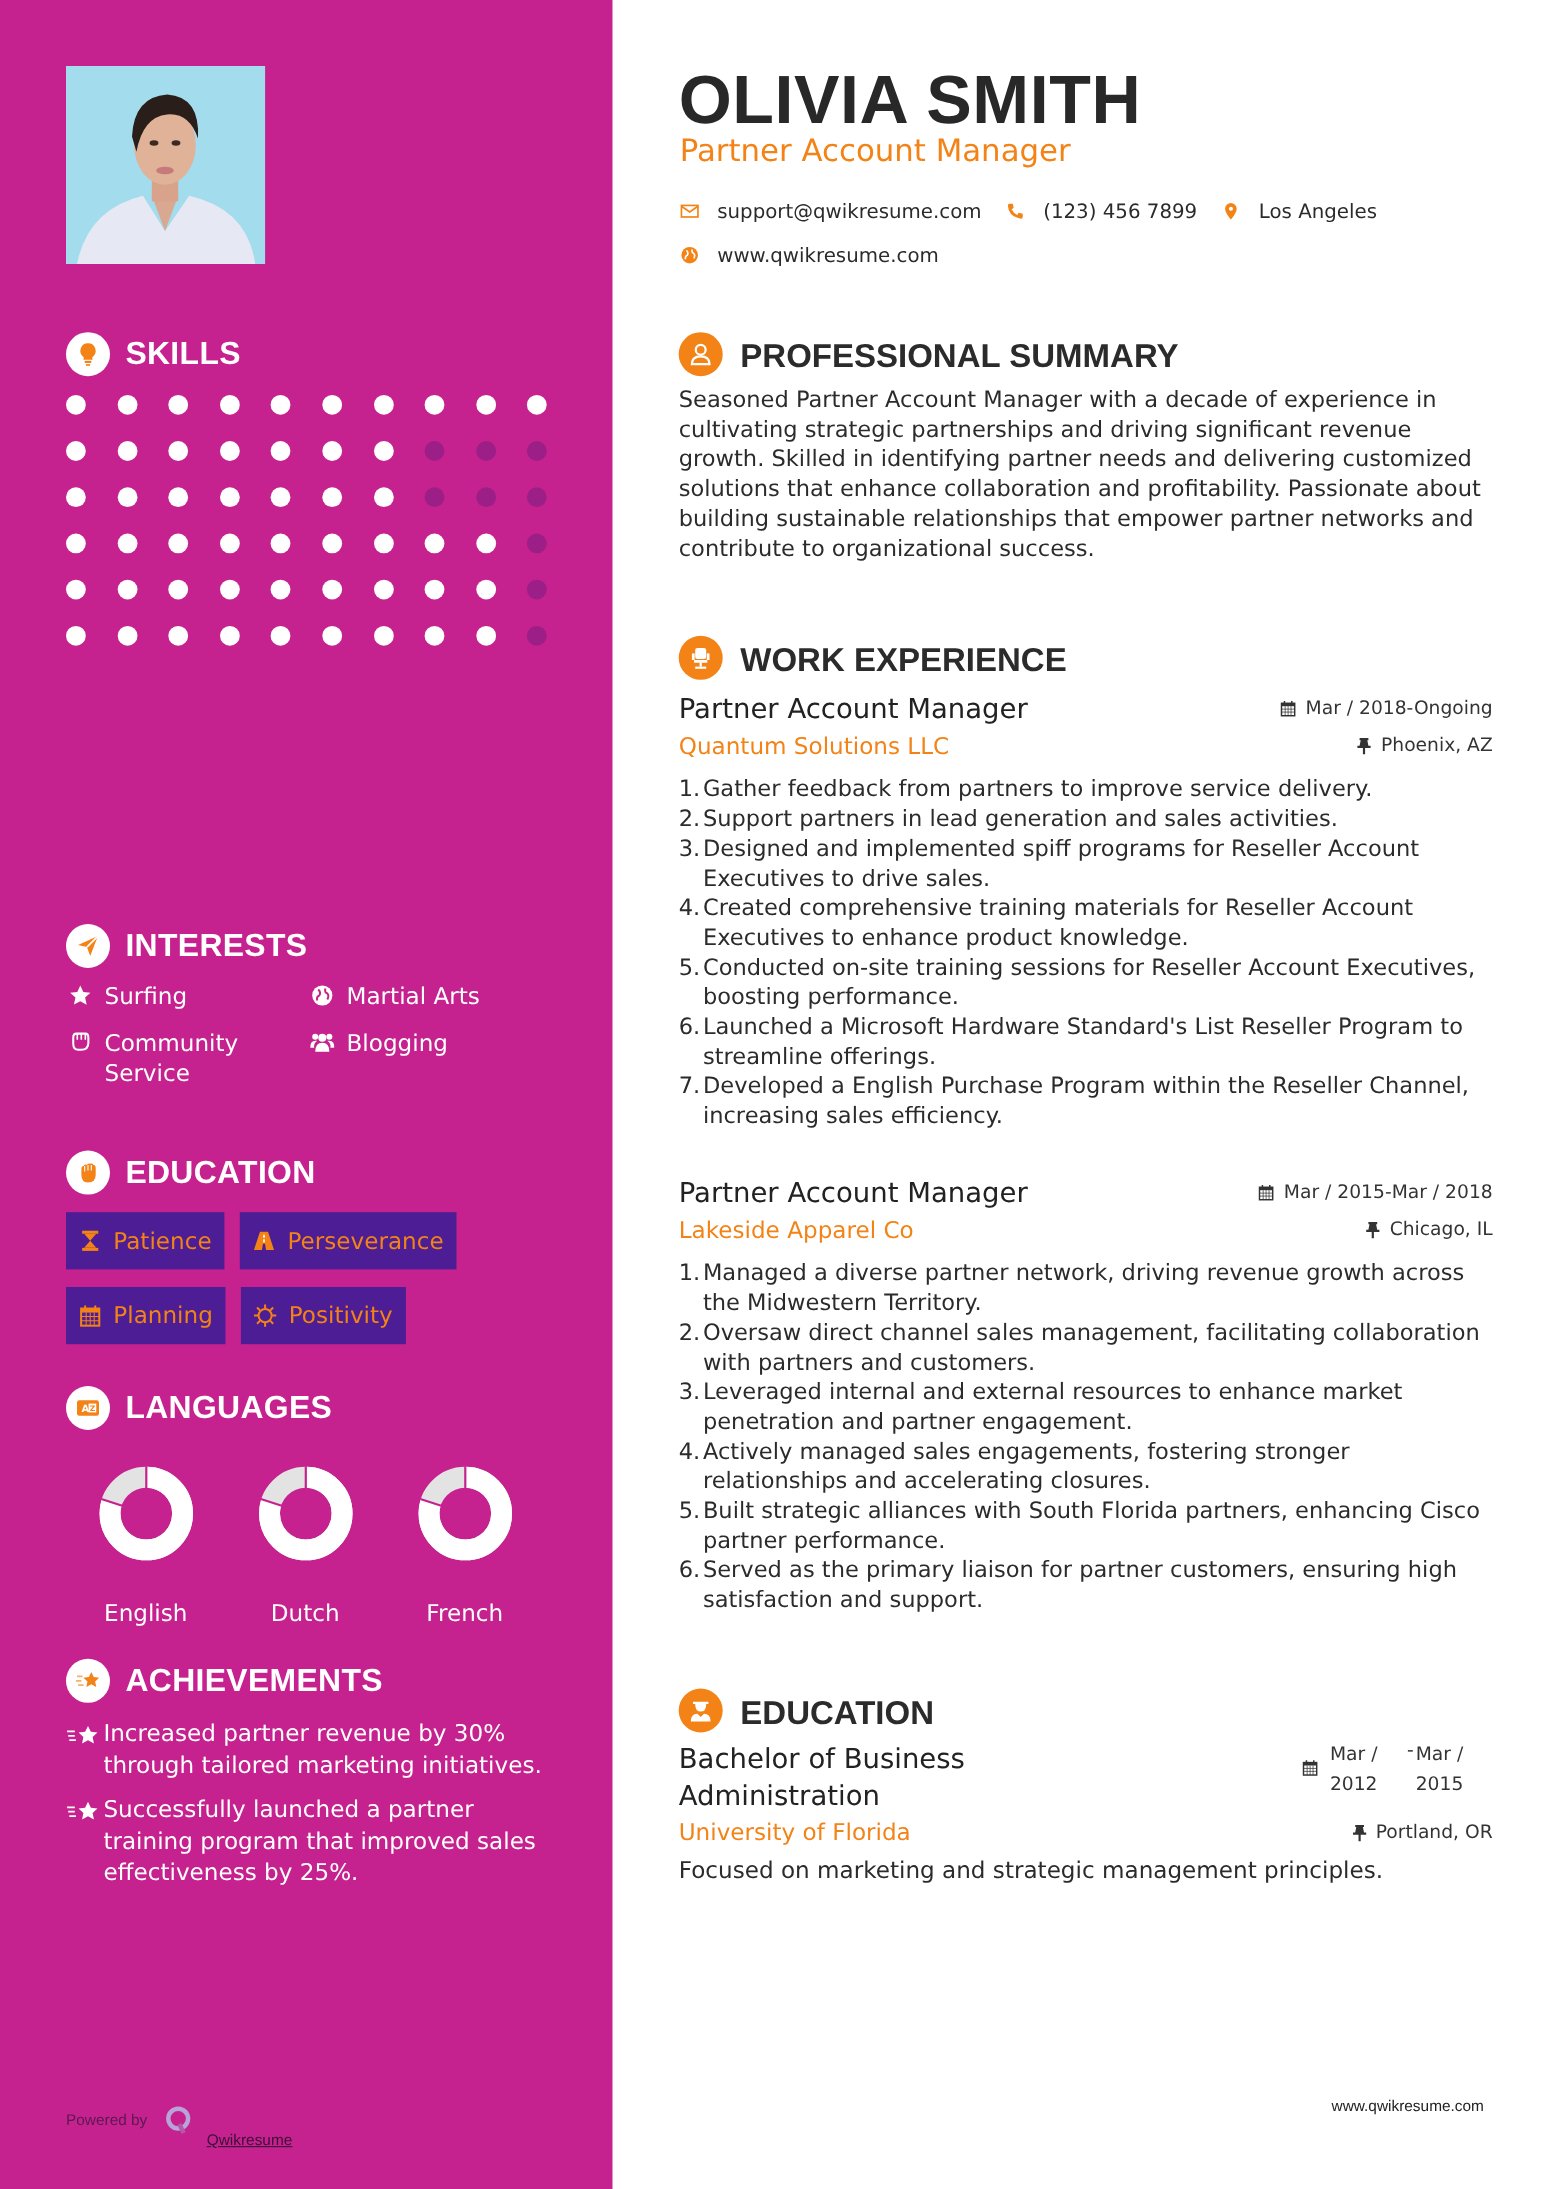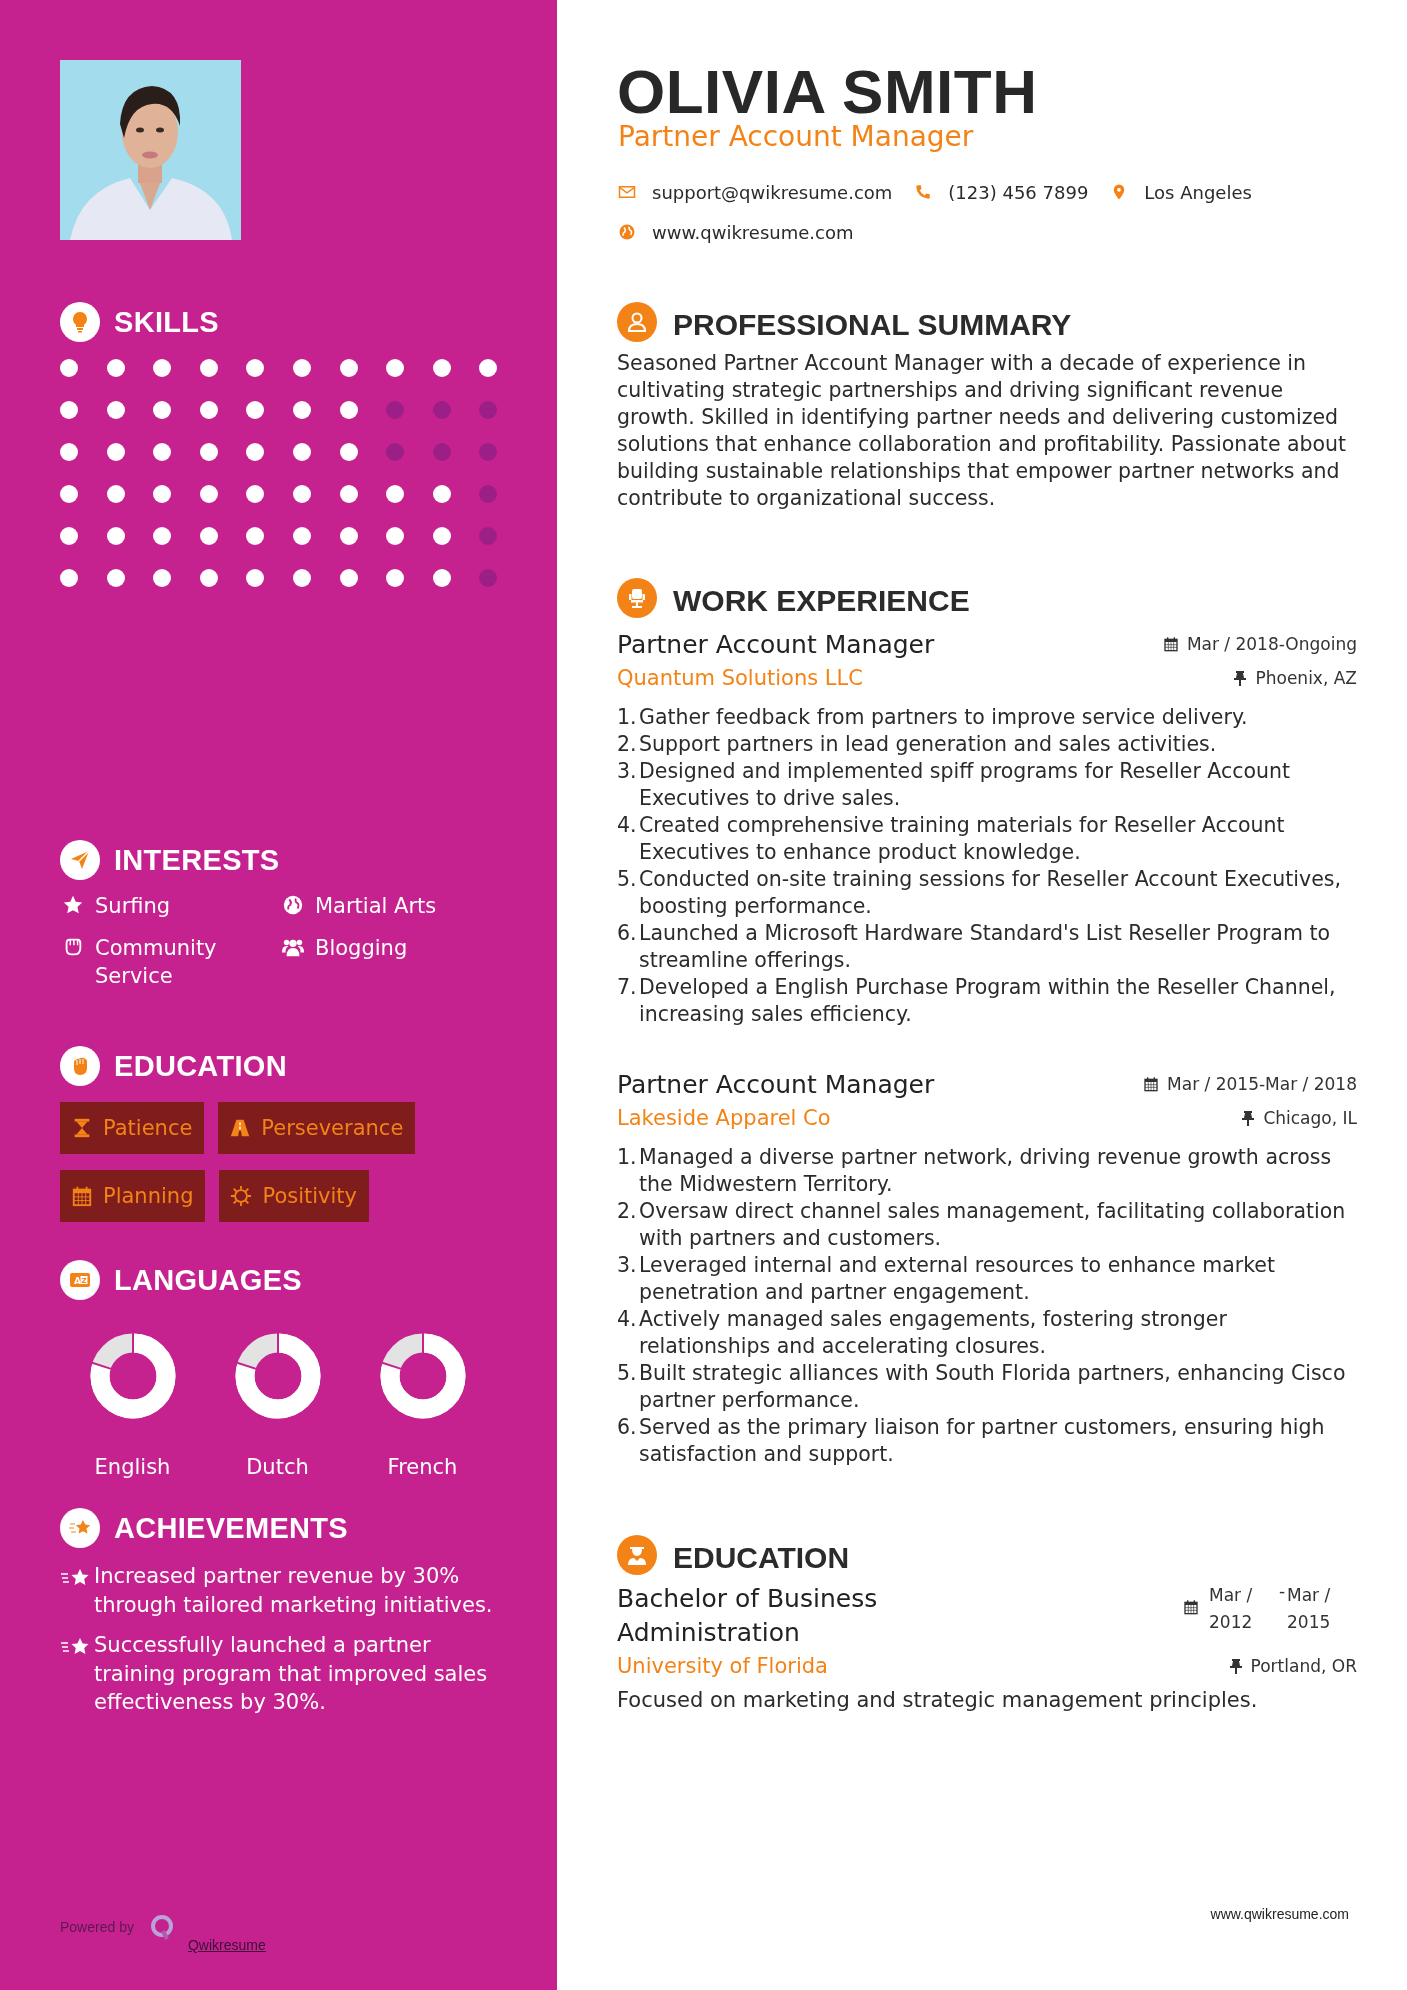--- a/index.html
+++ b/index.html
@@ -24,21 +24,21 @@
   .dot { width: 18px; height: 18px; border-radius: 50%; background: #ffffff; margin-right: 28.6px; flex: none; }
   .dot.off { background: #9b1f87; }
 
   .interests { display: grid; grid-template-columns: 220px 220px; row-gap: 14px; margin-top: 10px; }
   .int { display: flex; align-items: flex-start; font-size: 21px; line-height: 28px; }
   .int .i { width: 26px; height: 26px; margin-right: 9px; flex: none; display: flex; align-items: center; justify-content: center; }
   .int .i svg { width: 22px; height: 22px; }
 
   .strengths { margin-top: 14px; }
   .st-row { display: flex; margin-bottom: 16px; }
-  .st { background: #7f1d1d; height: 52px; display: flex; align-items: center; padding: 0 12px 0 11px; margin-right: 14px; color: #f38316; font-size: 21px; }
+  .st { background: #4c1d95; height: 52px; display: flex; align-items: center; padding: 0 12px 0 11px; margin-right: 14px; color: #f38316; font-size: 21px; }
   .st svg { width: 22px; height: 22px; margin-right: 10px; }
 
   .langs { display: flex; margin-top: 30px; }
   .lang { width: 145px; display: flex; flex-direction: column; align-items: center; gap: 19px; }
   .lang svg { width: 88px; height: 88px; }
   .lang .ln { margin-top: 16px; font-size: 21px; }
 
   .ach { display: flex; align-items: flex-start; margin-top: 12px; }
   .ach .i { width: 34px; flex: none; padding-top: 4px; }
   .ach .i svg { width: 32px; height: 26px; }
@@ -370,21 +370,21 @@
               <path d="M20 3l2.6 5.4 6 .7-4.4 4 1.2 5.9L20 16.1 14.6 19l1.2-5.9-4.4-4 6-.7z" fill="#ffffff"></path>
               <path d="M1 8h7M2 12h6M3 16h6" stroke="#ffffff" stroke-width="1.6"></path>
             </svg></span>
           <span class="tx">Increased partner revenue by 30% through tailored marketing initiatives.</span>
         </div>
         <div class="ach">
           <span class="i"><svg viewBox="0 0 32 26">
               <path d="M20 3l2.6 5.4 6 .7-4.4 4 1.2 5.9L20 16.1 14.6 19l1.2-5.9-4.4-4 6-.7z" fill="#ffffff"></path>
               <path d="M1 8h7M2 12h6M3 16h6" stroke="#ffffff" stroke-width="1.6"></path>
             </svg></span>
-          <span class="tx">Successfully launched a partner training program that improved sales effectiveness by 30%.</span>
+          <span class="tx">Successfully launched a partner training program that improved sales effectiveness by 25%.</span>
         </div>
       </div>
   </section>
 
   <div class="powered">
     <span>Powered by</span>
     <svg class="logo" viewBox="0 0 28 28">
         <circle cx="14" cy="13" r="9" fill="none" stroke="#b9a4d9" stroke-width="4"></circle>
         <path d="M15 18 L19 26" stroke="#b25aa8" stroke-width="4"></path>
       </svg>

